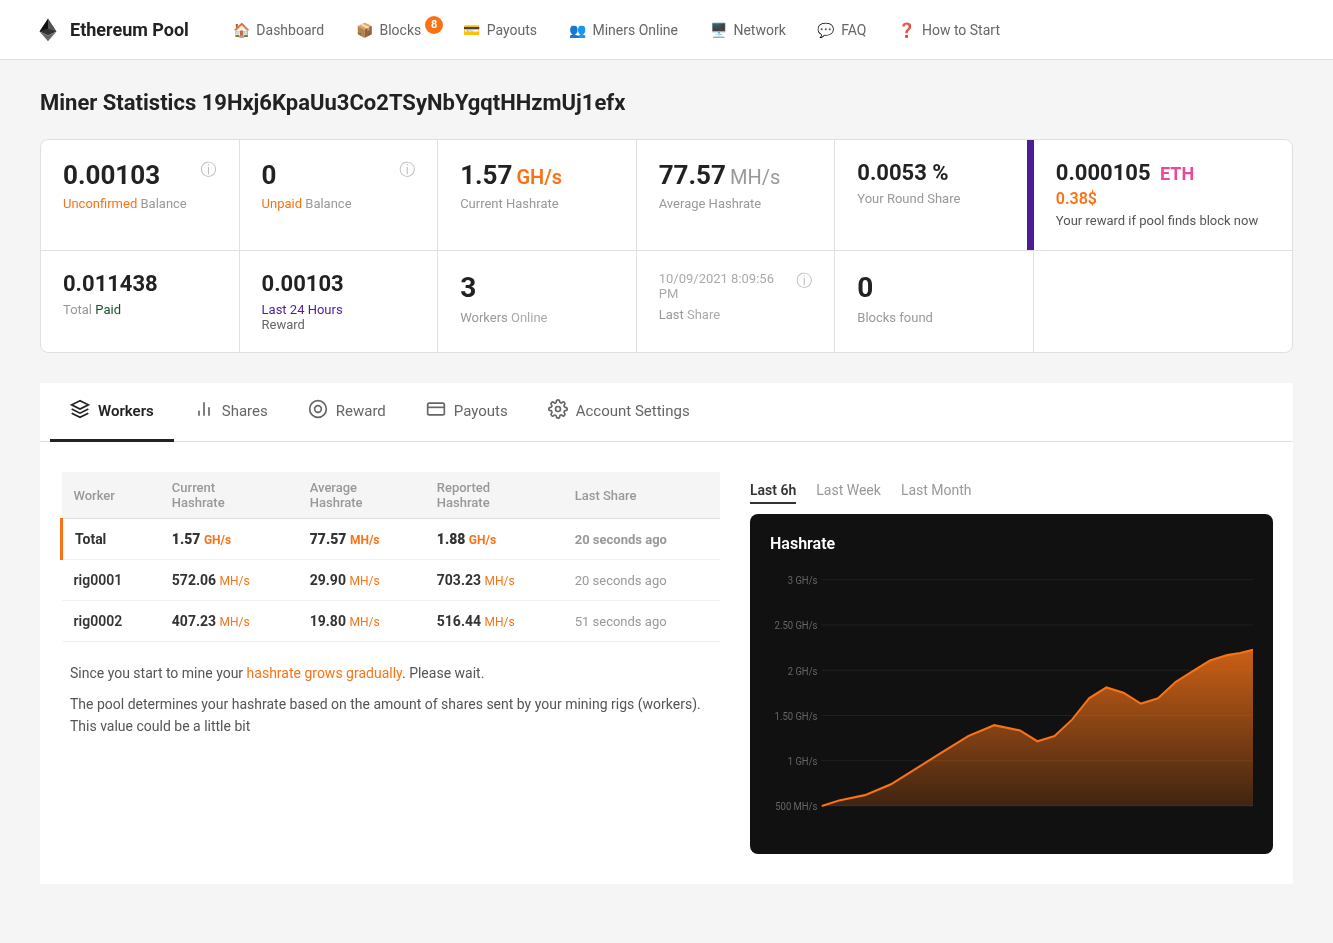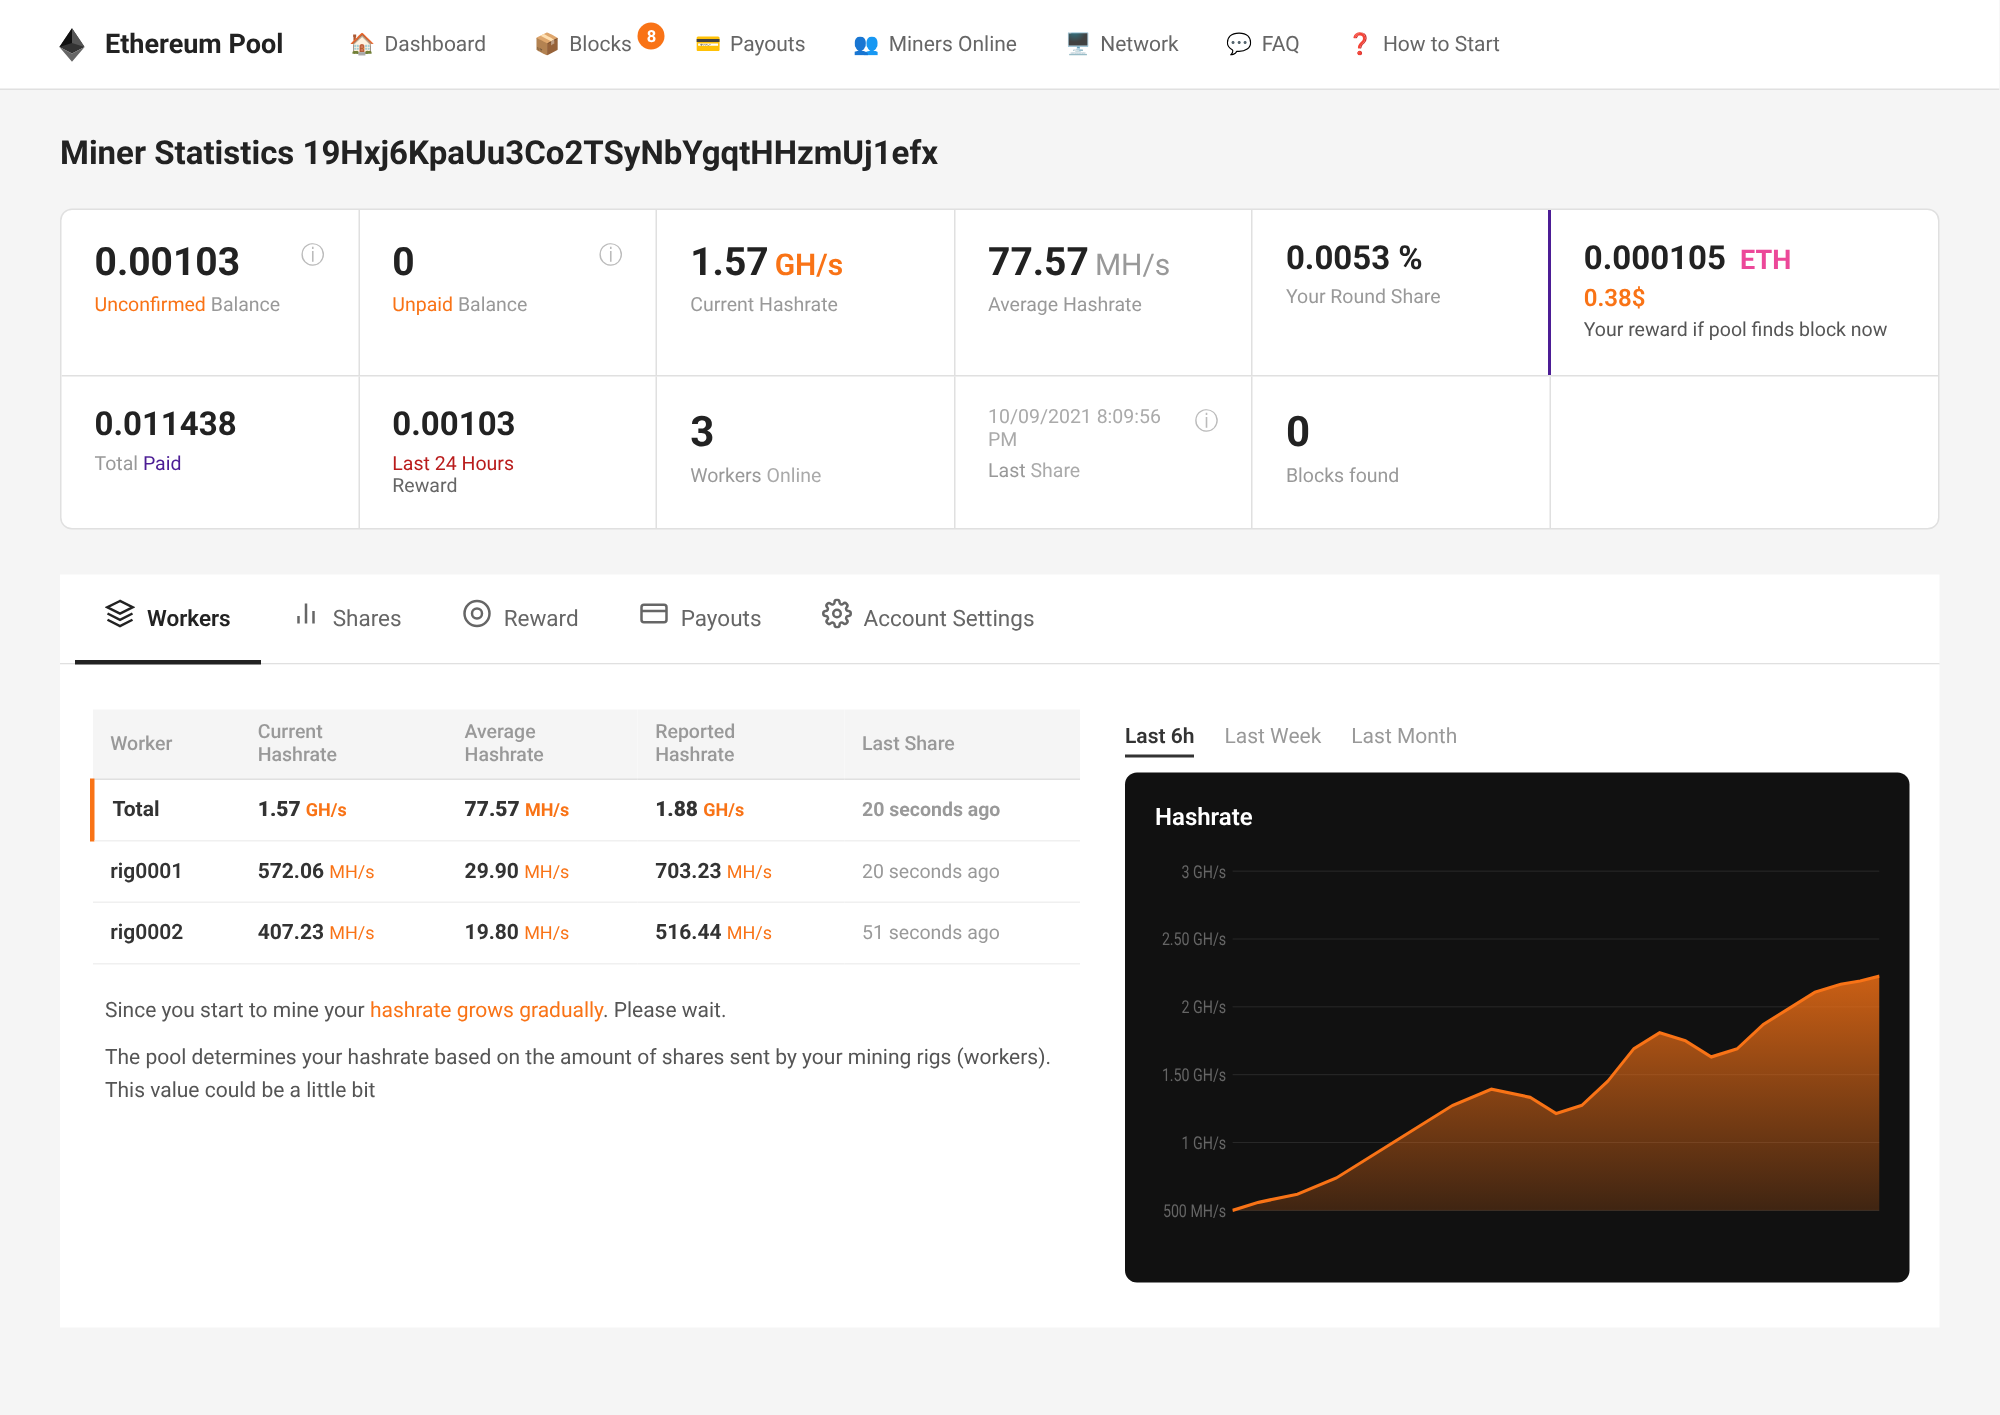--- a/index.html
+++ b/index.html
@@ -315,21 +315,21 @@
       </div>
 
       <div class="stat-card" style="border-right:1px solid #e0e0e0; border-bottom:none;">
         <div class="stat-value">
           <span>77.57</span>
           <span class="unit-gray">MH/s</span>
         </div>
         <div class="stat-label">Average Hashrate</div>
       </div>
 
-      <div class="stat-card" style="border-right:2px solid #4c1d95; border-bottom:none;">
+      <div class="stat-card" style="border-right:7px solid #4c1d95; border-bottom:none;">
         <div class="stat-value">
           <span style="font-size:22px;">0.0053 %</span>
         </div>
         <div class="stat-label">Your Round Share</div>
       </div>
 
       <div class="stat-card" style="border-bottom:none;">
         <div class="stat-value-eth">
           <span>0.000105</span>
           <span class="eth-unit" style="margin-left:4px; color:#ec4899;">ETH</span>
@@ -339,30 +339,30 @@
       </div>
     </div>
 
     <div style="display:grid; grid-template-columns: 1fr 1fr 1fr 1fr 1fr 1.3fr;">
 
       <div class="stat-card" style="border-right:1px solid #e0e0e0; border-bottom:none;">
         <div class="stat-value">
           <span style="font-size:22px;">0.011438</span>
         </div>
         <div class="stat-label">
-          Total <span style="color:#4c1d95;">Paid</span>
+          Total <span style="color:#14532d;">Paid</span>
         </div>
       </div>
 
       <div class="stat-card" style="border-right:1px solid #e0e0e0; border-bottom:none;">
         <div class="stat-value">
           <span style="font-size:22px;">0.00103</span>
         </div>
         <div class="stat-label">
-          <span style="color:#b91c1c;">Last 24 Hours</span><br>
+          <span style="color:#4c1d95;">Last 24 Hours</span><br>
           <span style="color:#666;">Reward</span>
         </div>
       </div>
 
       <div class="stat-card" style="border-right:1px solid #e0e0e0; border-bottom:none;">
         <div class="stat-value">
           <span style="font-size:28px;">3</span>
         </div>
         <div class="stat-label">
           Workers <span style="color:#aaa;">Online</span>

